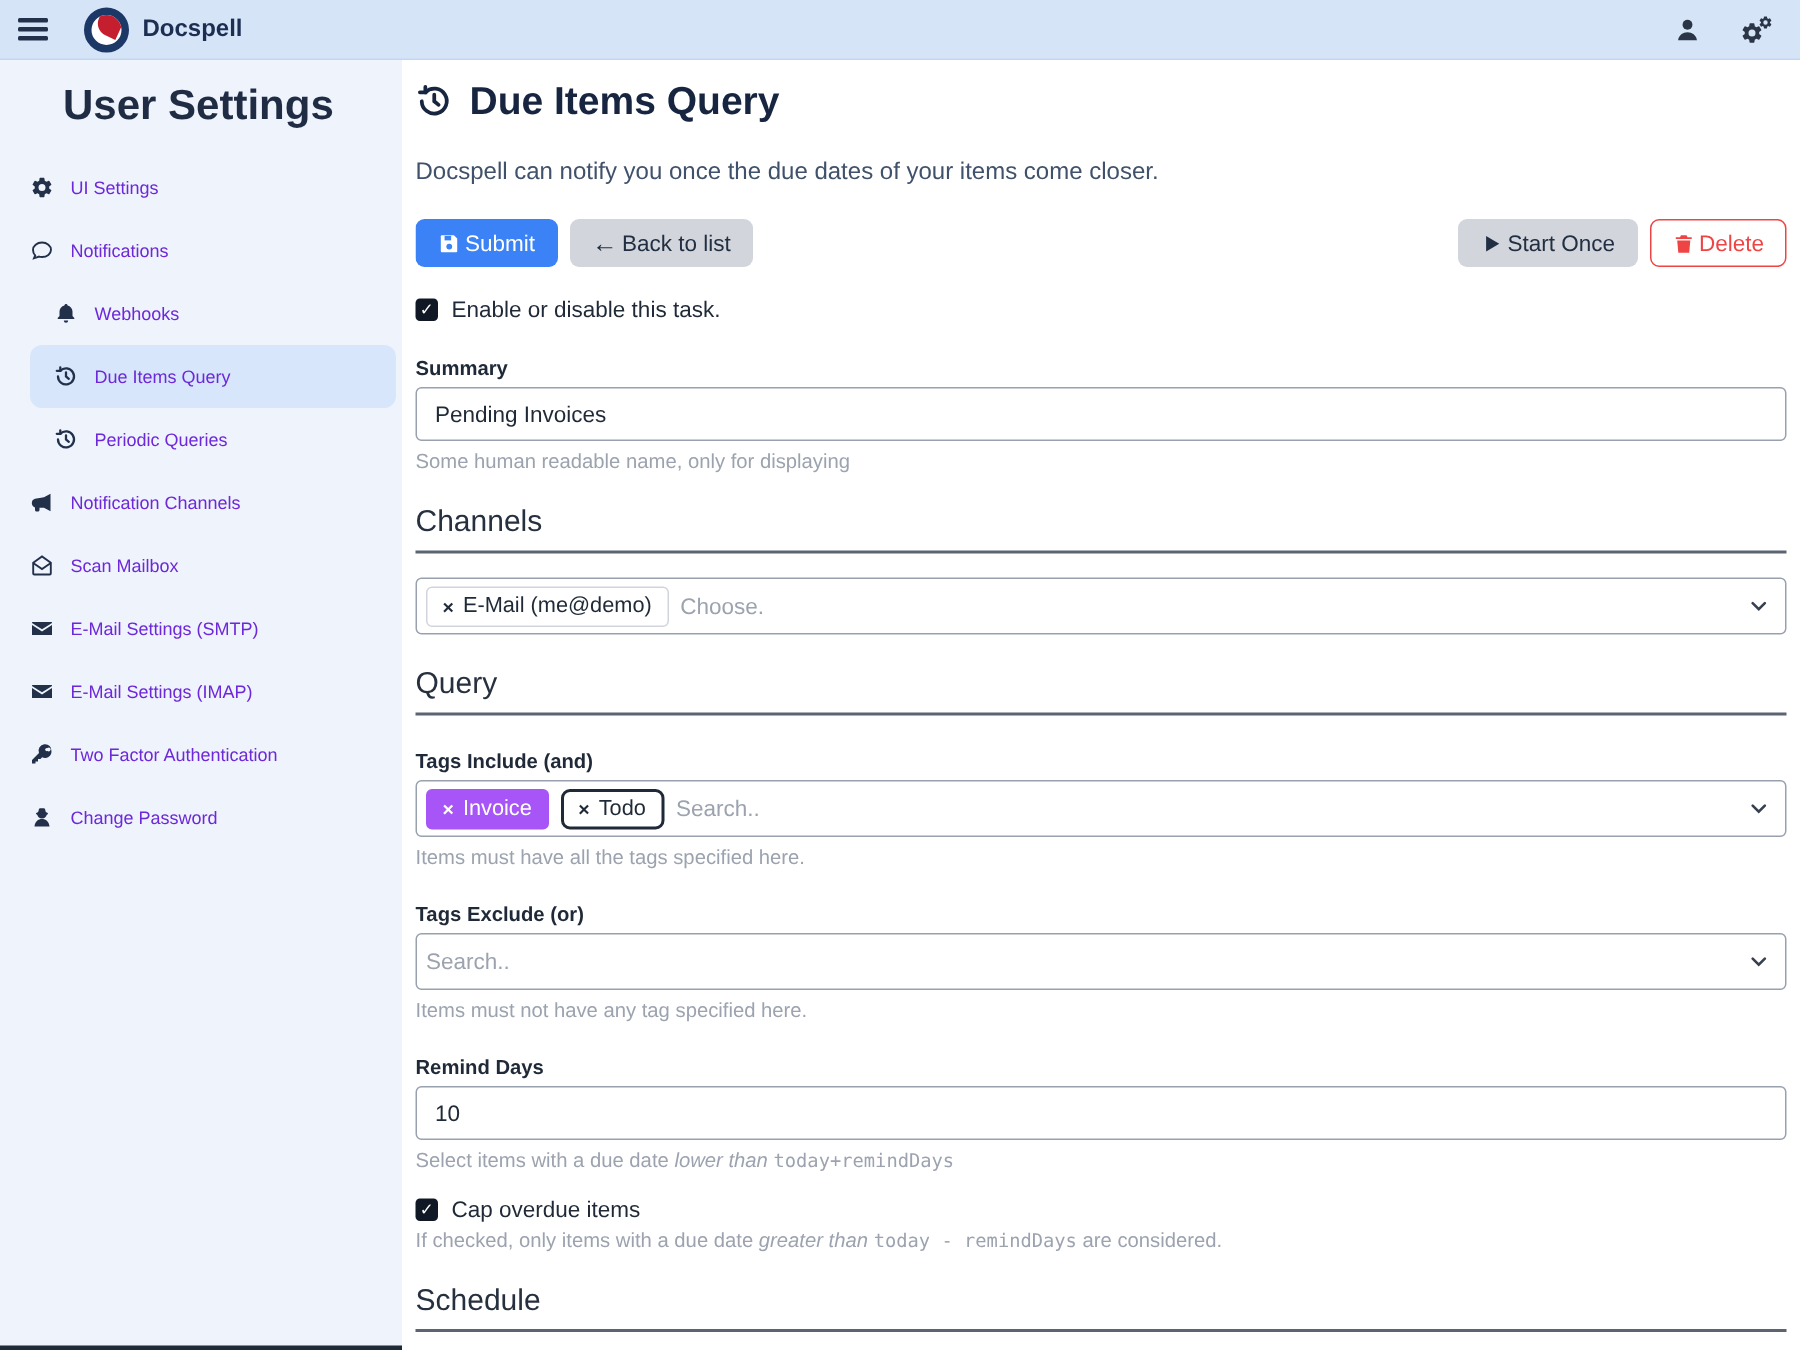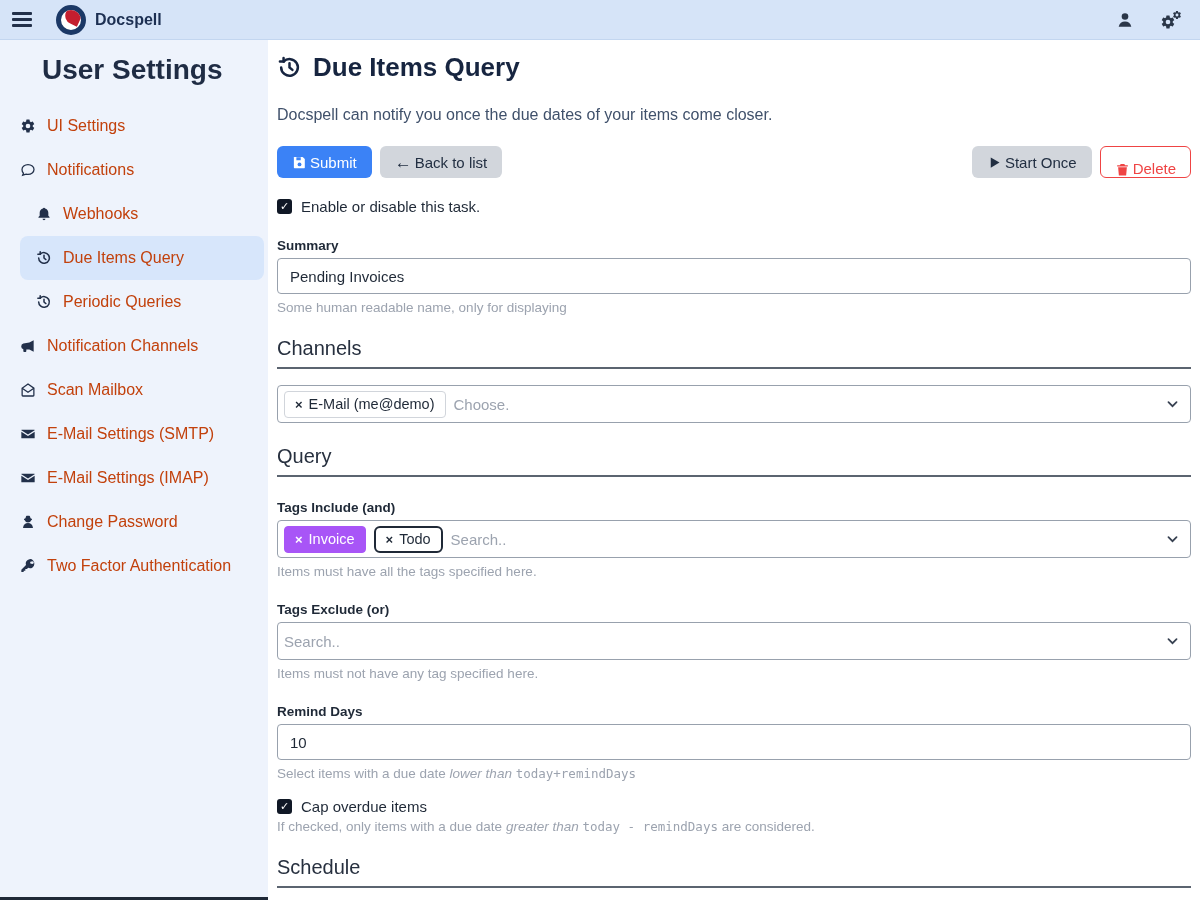--- a/index.html
+++ b/index.html
@@ -32,21 +32,21 @@
   .cogs .small { position:absolute; right:0; top:0; width:10px; height:10px; }
 
   
   .shell { display:flex; height:860px; }
   .sidebar {
     width:268px; background:#eef3fc; padding:12px 4px 0 4px; position:relative; flex:none;
   }
   .sidebar-title { font-size:28px; font-weight:bold; color:#1f2c44; padding:2px 2px 18px 2px;margin-left:36px; }
   .side-item {
     display:flex; align-items:center; gap:11px; padding:13px 16px; border-radius:8px;
-    font-size:16px; color:#c2410c; cursor:pointer;
+    font-size:12px; color:#6d28d9; cursor:pointer;
   }
   .side-item.indent { margin-left:16px; }
   .side-item.active { background:#d7e6fb; }
   .side-ic { width:16px; height:16px; flex:none; color:#22304a; }
   .side-footer { position:absolute; left:0; bottom:0; width:100%; height:3px; background:#1f2937; }
 
   
   .main { flex:1; background:#fff; padding:12px 9px 0 9px; overflow:hidden; }
   .page-title { display:flex; align-items:center; gap:11px; color:#172540; }
   .page-title h1 { font-size:26px; font-weight:bold; }
@@ -54,21 +54,21 @@
   .desc { margin-top:23px; font-size:16px; color:#40516b; }
 
   .btn-row { margin-top:22px; display:flex; align-items:center; }
   .btn {
     display:inline-flex; align-items:center; gap:3px; height:32px; padding:0 14px;
     border-radius:6px; font-size:15px; cursor:pointer; border:1px solid transparent;
     background:#d2d6dc; color:#222f42;
   }
   .btn + .btn { margin-left:8px; }
   .btn-primary { background:#3b82f6; color:#fff; }
-  .btn-danger { background:#fff; border:1px solid #ef4444; color:#ef4444;align-items:flex-end; }
+  .btn-danger { background:#fff; border:1px solid #ef4444; color:#ef4444; }
   .btn-ic { width:15px; height:15px; }
   .spacer { flex:1; }
   .arrow-glyph { font-size:17px; line-height:1; font-weight:bold; }
 
   .check-row { display:flex; align-items:center; gap:9px; margin-top:20px; font-size:15px; color:#1f2937; }
   .checkbox {
     width:15px; height:15px; background:#101826; border-radius:3px; color:#fff;
     display:flex; align-items:center; justify-content:center; font-size:11px; font-weight:bold; cursor:pointer;
     flex:none;
   }
@@ -204,32 +204,32 @@
 
     <div class="side-item">
       <svg class="side-ic" viewBox="0 0 24 24" fill="currentColor">
           <path d="M2.5 5.5h19a.5.5 0 0 1 .5.5v.4l-10 6.4L2 6.4V6a.5.5 0 0 1 .5-.5z"></path>
           <path d="M22 8.6V18a.5.5 0 0 1-.5.5h-19A.5.5 0 0 1 2 18V8.6l10 6.4z"></path>
         </svg>
       <span>E-Mail Settings (IMAP)</span>
     </div>
 
     <div class="side-item">
-      <svg class="side-ic" viewBox="0 0 24 24" fill="currentColor">
-          <path d="M15.8 6.5 15 3.6c-.1-.5-.6-.9-1.1-.9h-3.8c-.5 0-1 .4-1.1.9l-.8 2.9C6.9 7 6 7.6 6 8.2c0 .4.4.8 1.2 1.1a5 5 0 0 0 9.6 0c.8-.3 1.2-.7 1.2-1.1 0-.6-.9-1.2-2.2-1.7zM12 13.5c-4 0-7 2.6-7.5 7.5h15c-.5-4.9-3.5-7.5-7.5-7.5z"></path>
-        </svg>
-      <span>Change Password</span>
-    </div>
-
-    <div class="side-item">
       <svg class="side-ic" viewBox="0 0 24 24" fill="currentColor" fill-rule="evenodd">
           <path d="M21.5 9a6.5 6.5 0 0 1-9.4 5.8L10.5 16.5H8v2.5H5.5V21H2v-3.5l7-7A6.5 6.5 0 1 1 21.5 9zm-4.1-3.4a1.9 1.9 0 1 0 2.7 2.7 1.9 1.9 0 0 0-2.7-2.7z"></path>
           <circle cx="16.9" cy="7.1" r="1.7" fill="#eef3fc"></circle>
         </svg>
       <span>Two Factor Authentication</span>
+    </div>
+
+    <div class="side-item">
+      <svg class="side-ic" viewBox="0 0 24 24" fill="currentColor">
+          <path d="M15.8 6.5 15 3.6c-.1-.5-.6-.9-1.1-.9h-3.8c-.5 0-1 .4-1.1.9l-.8 2.9C6.9 7 6 7.6 6 8.2c0 .4.4.8 1.2 1.1a5 5 0 0 0 9.6 0c.8-.3 1.2-.7 1.2-1.1 0-.6-.9-1.2-2.2-1.7zM12 13.5c-4 0-7 2.6-7.5 7.5h15c-.5-4.9-3.5-7.5-7.5-7.5z"></path>
+        </svg>
+      <span>Change Password</span>
     </div>
 
     <div class="side-footer"></div>
   </aside>
 
   <main class="main">
 
     <div class="page-title">
       <svg class="title-ic" viewBox="0 0 24 24" fill="none" stroke="currentColor" stroke-width="2.4" stroke-linecap="round">
           <path d="M6.3 6.3A8 8 0 1 1 4 12"></path>

